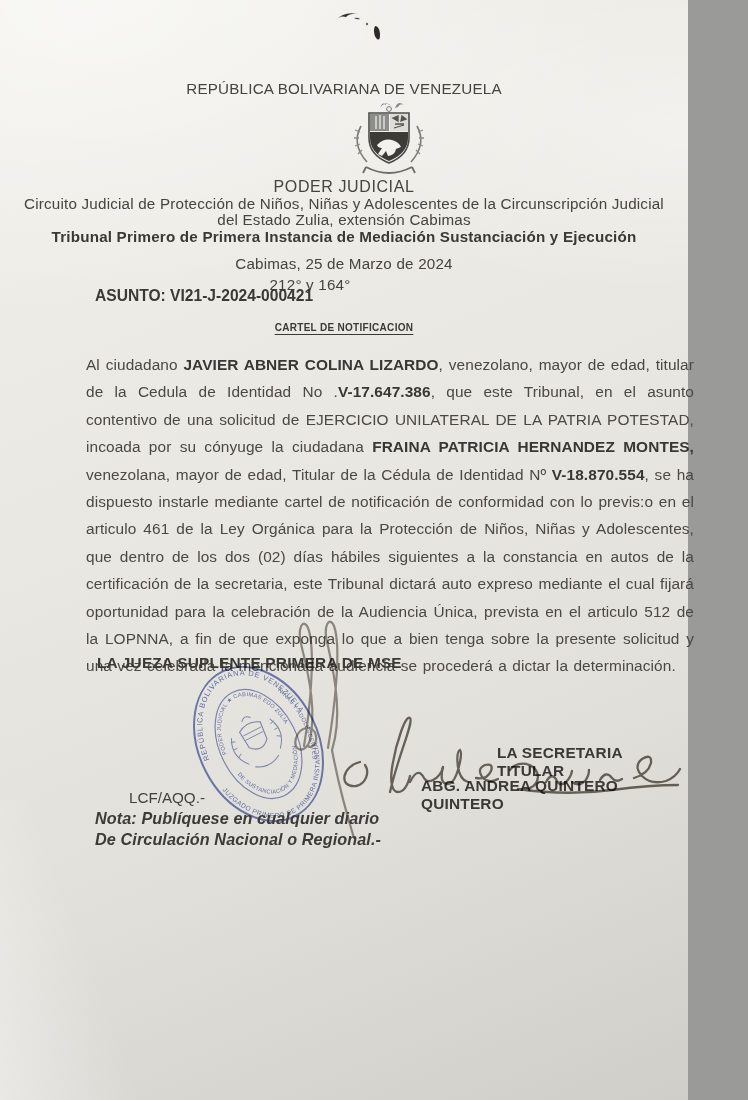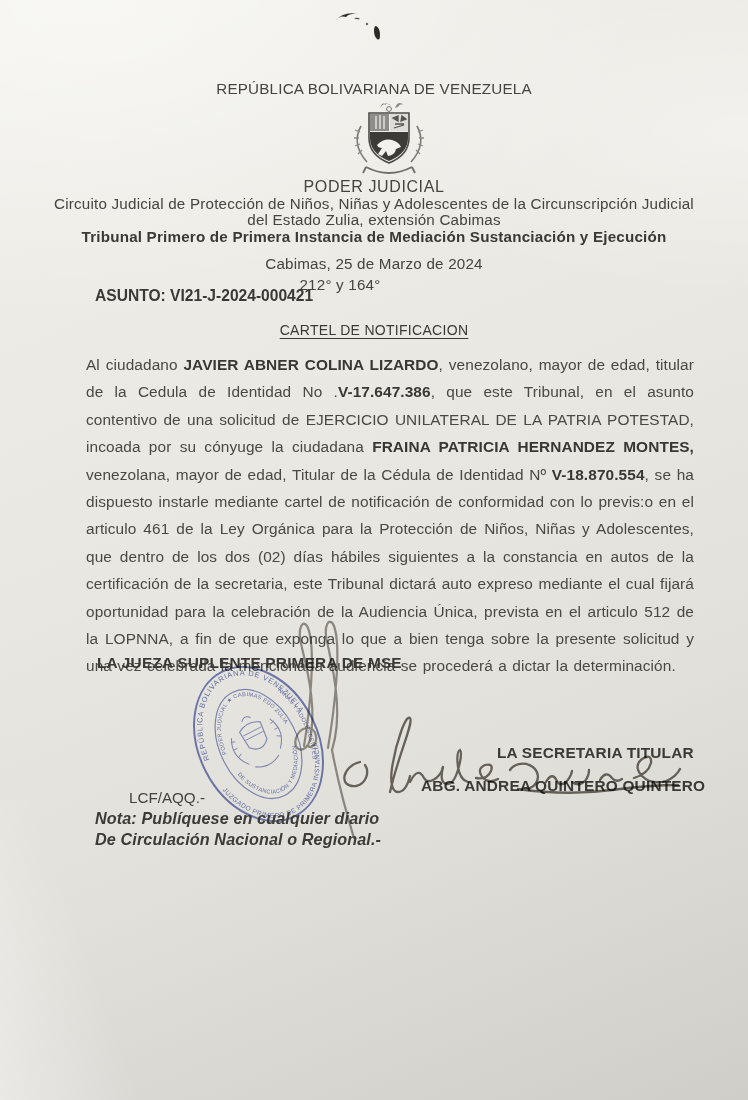--- a/index.html
+++ b/index.html
@@ -1,36 +1,36 @@
 <!DOCTYPE html>
 <html><head>
 <meta charset="utf-8">
 <style>
   html,body{margin:0;padding:0;}
   body{width:748px;height:1100px;overflow:hidden;background:#9a9a98;}
   .page{
-    position:relative;width:748px;height:1100px;
+    position:relative;width:688px;height:1100px;
     font-family:"Liberation Sans", sans-serif;
     color:#46443f;
     background:
       radial-gradient(ellipse 900px 520px at 12% 0%, rgba(255,255,255,.55), rgba(255,255,255,0) 62%),
       radial-gradient(ellipse 700px 300px at 100% 12%, rgba(255,255,255,.35), rgba(255,255,255,0) 55%),
       linear-gradient(158deg,#f0efe9 0%,#eae8e2 40%,#e2e0da 68%,#d6d5d0 88%,#cfcec9 100%);
   }
   .page::after{ 
     content:"";position:absolute;left:0;bottom:0;width:150px;height:300px;
     background:linear-gradient(70deg, rgba(255,255,255,.4) 0%, rgba(255,255,255,0) 55%);
     pointer-events:none;
   }
   .abs{position:absolute;}
   .ctr{left:0;right:0;text-align:center;}
   .hdr{font-size:15.2px;letter-spacing:.2px;}
   .bold{font-weight:bold;color:#3a3935;}
   .title{
-    font-weight:normal;font-size:14px;letter-spacing:.3px;color:#3a3935;
+    font-weight:bold;font-size:10px;letter-spacing:.3px;color:#3a3935;
     text-decoration:underline;text-underline-offset:3px;text-align:center;
   }
   .body-text{
     left:86px;width:608px;top:351px;margin:0;
     font-size:15.4px;line-height:27.4px;text-align:justify;
     color:#4a4843;letter-spacing:.1px;word-spacing:1px;
   }
   .body-text .b{font-weight:bold;color:#383733;}
   .sig-block{font-size:15.4px;font-weight:bold;color:#3a3935;letter-spacing:.2px;}
   .note{font-size:16.2px;font-weight:bold;font-style:italic;color:#3c3b37;letter-spacing:.1px;}

